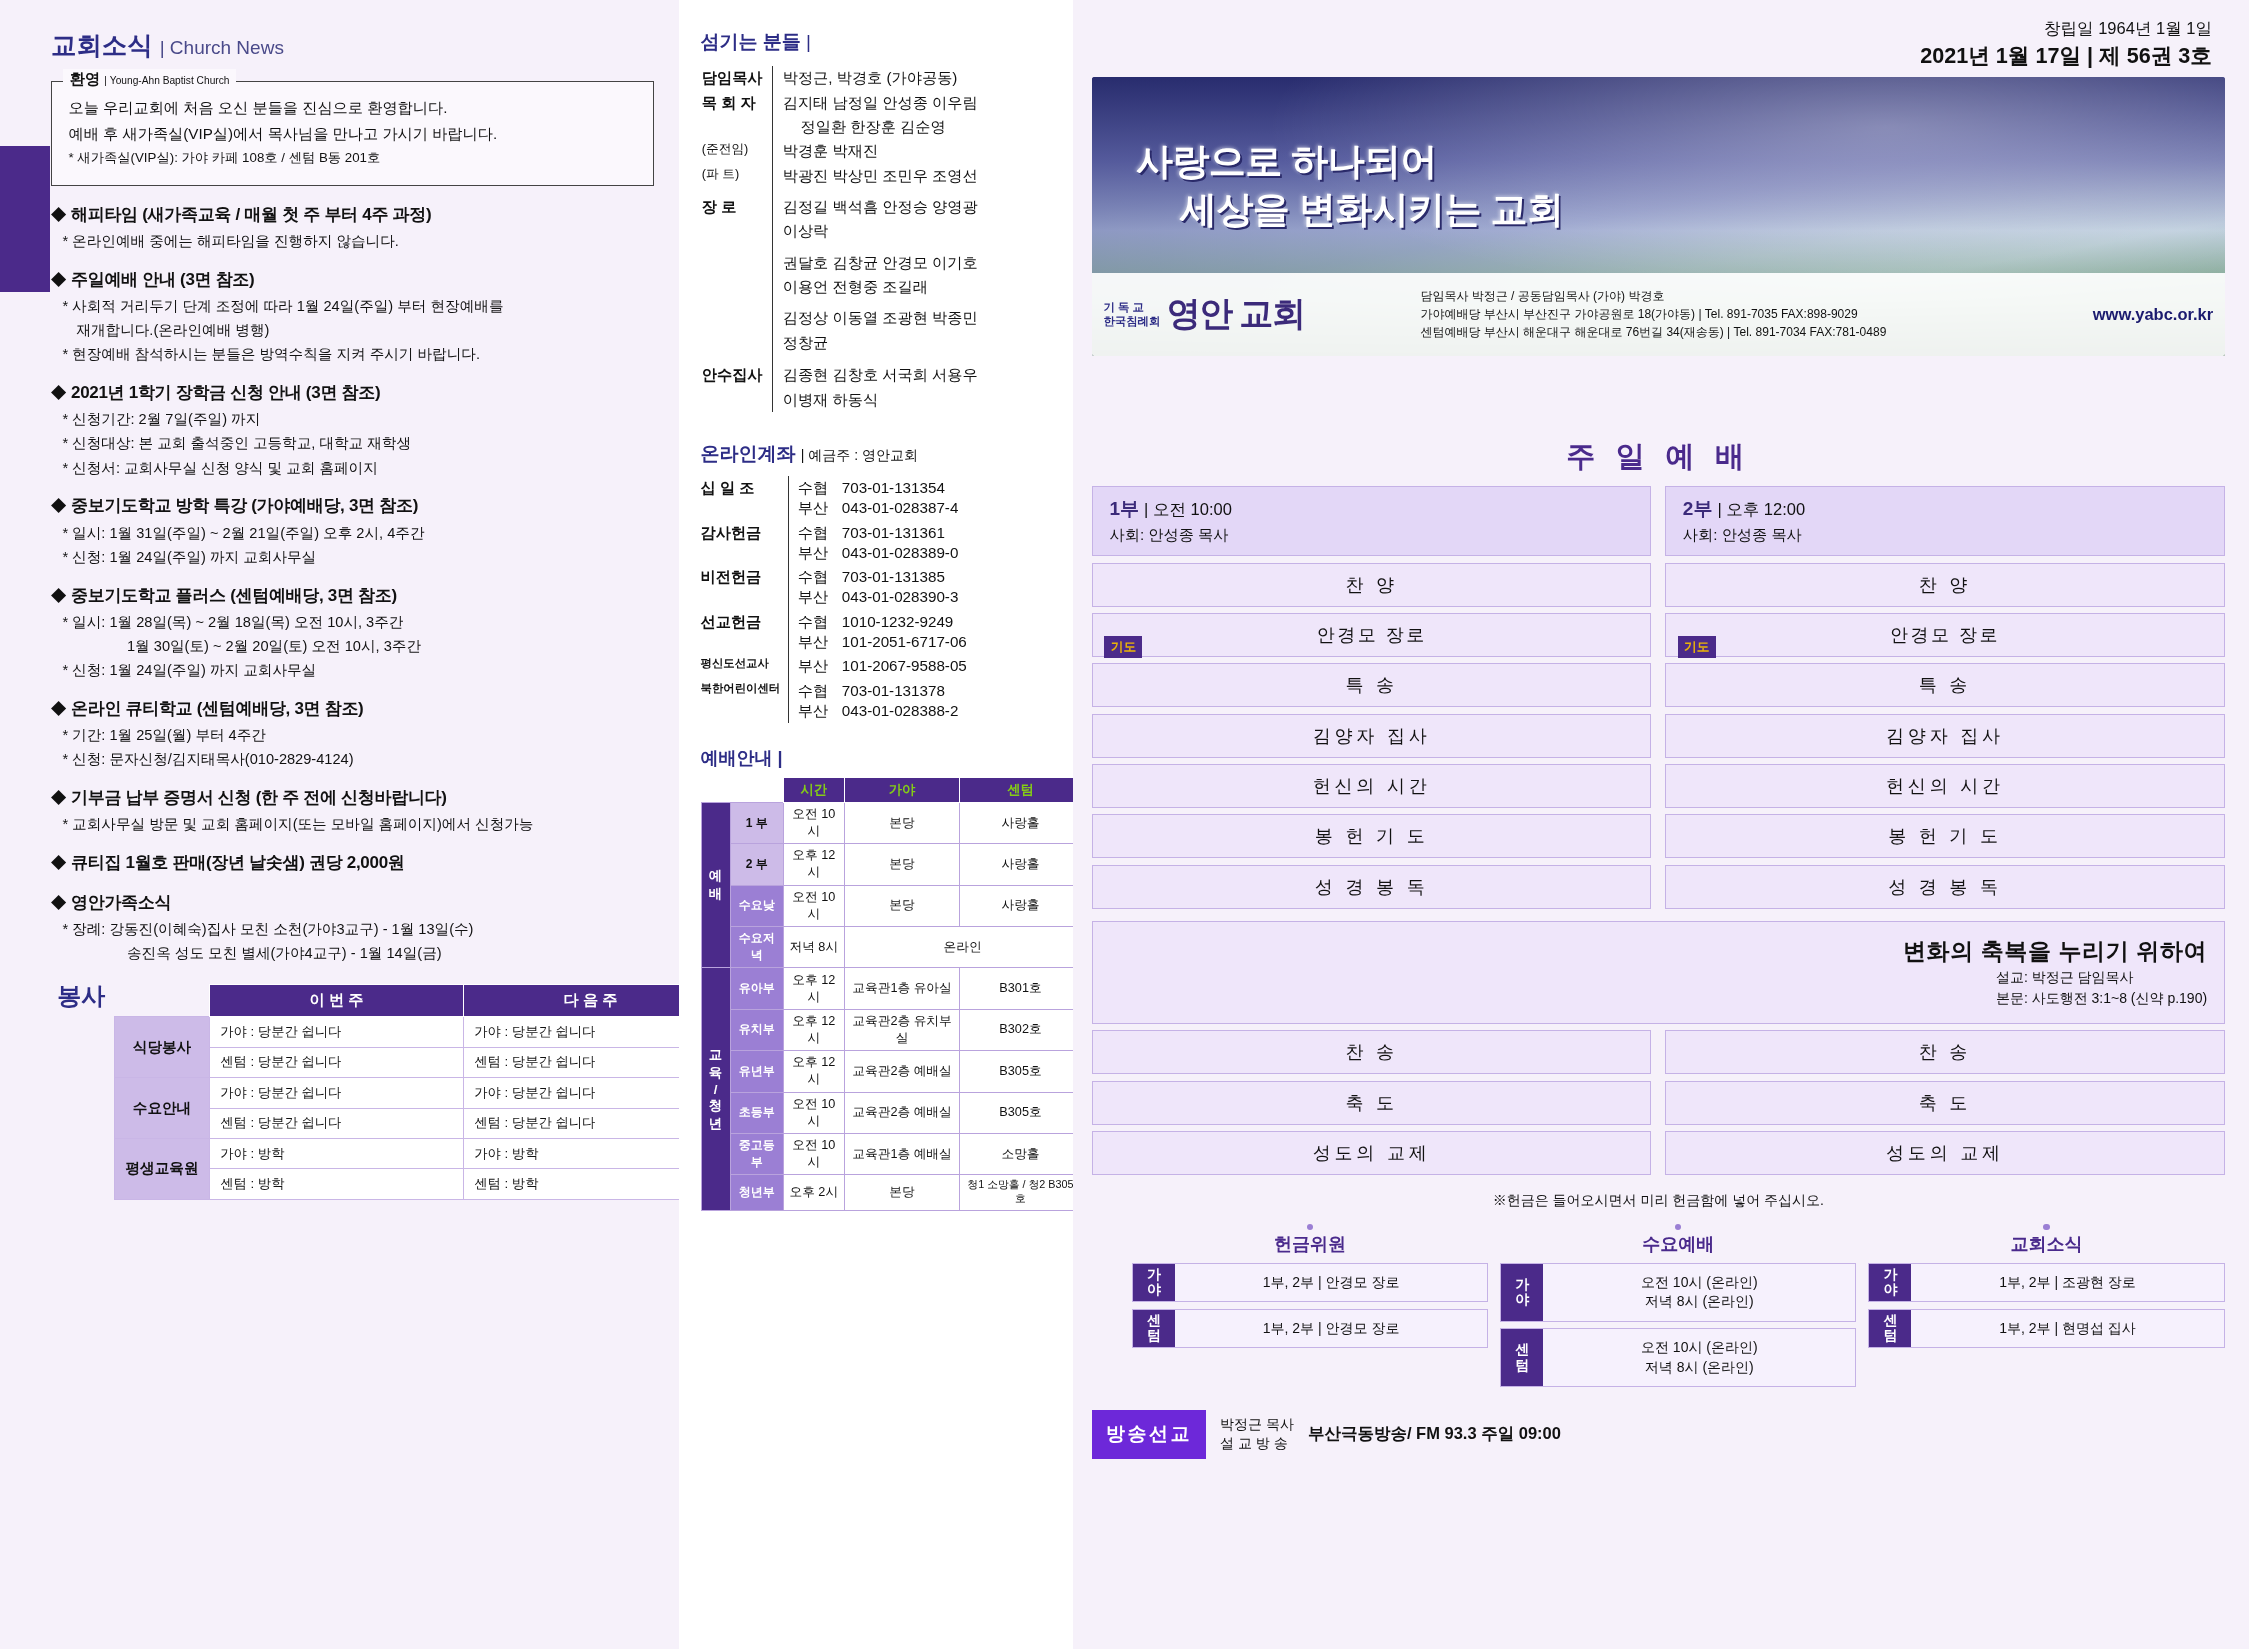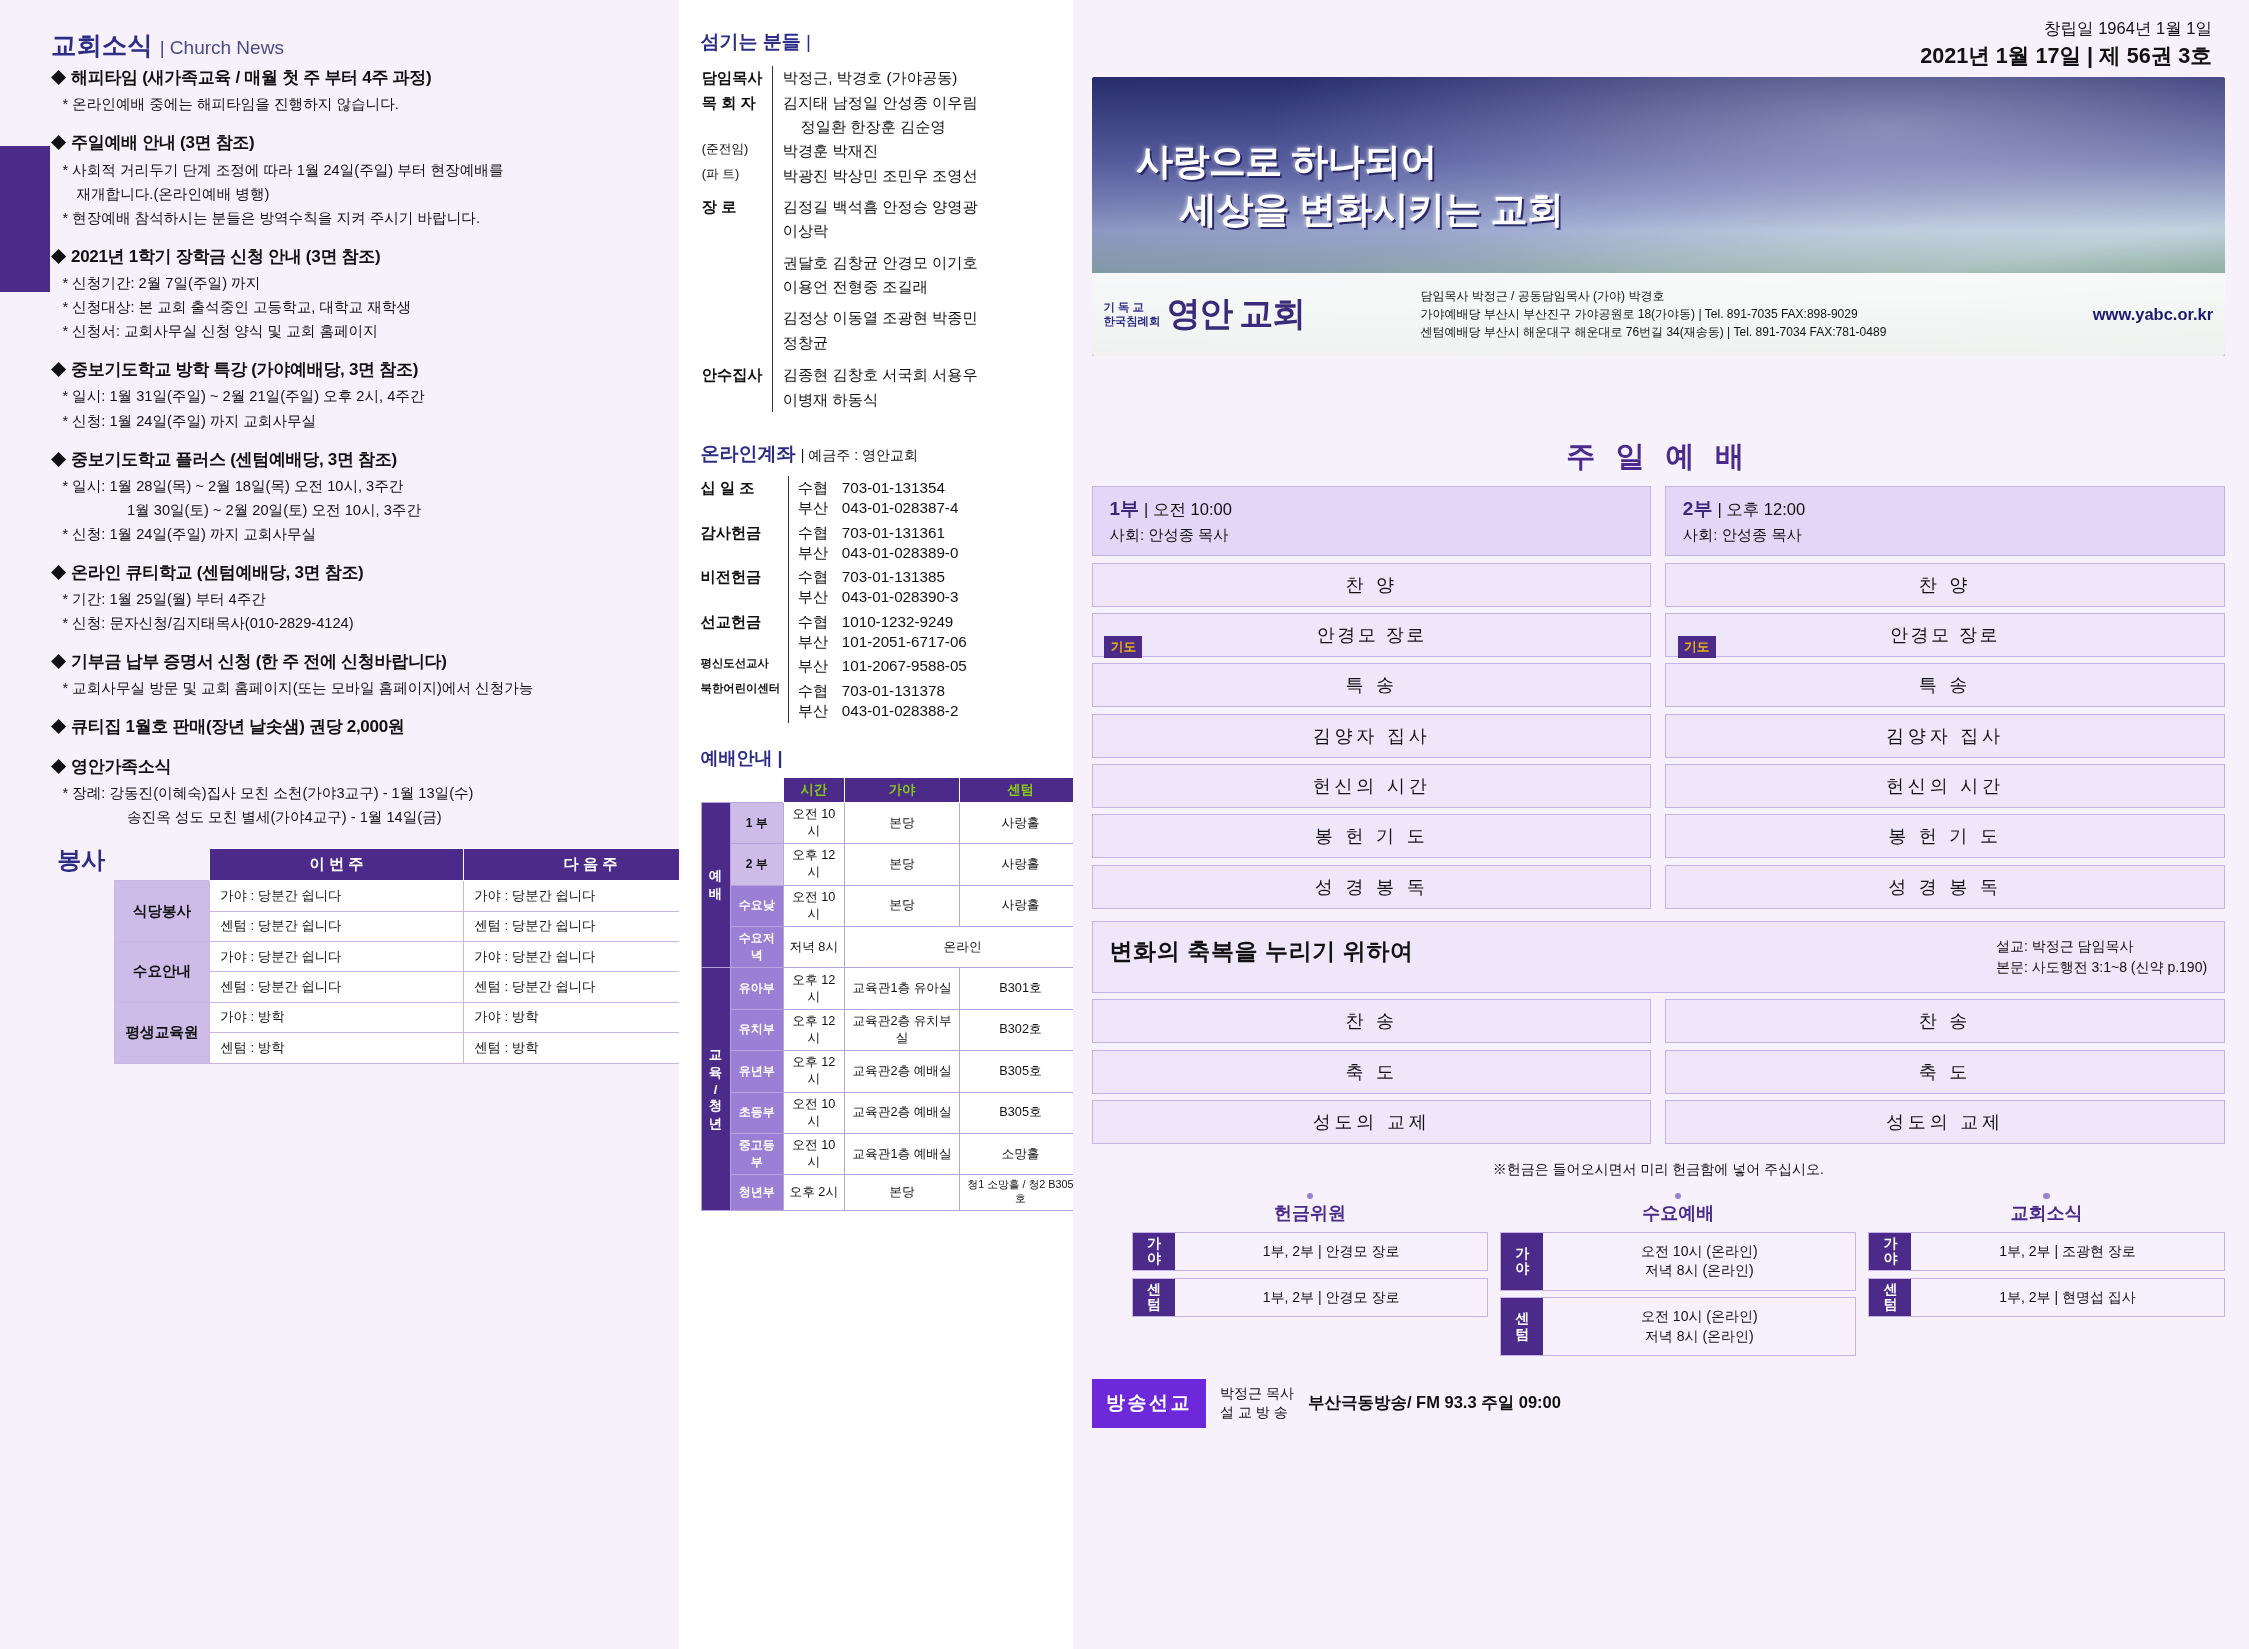--- a/index.html
+++ b/index.html
@@ -117,22 +117,22 @@
   .ocell.head { background:#e3d7f7; text-align:left; padding:9px 16.5px; letter-spacing:0; }
   .ocell.head .num { font-size:19px; font-weight:bold; color:#3b2a7a; }
   .ocell.head .time { font-size:16.5px; }
   .ocell.head .mc { display:block; font-size:15.2px; margin-top:3.8px; letter-spacing:0; }
   .ocell.pray { position:relative; letter-spacing:2.5px; }
   .ocell.pray .badge {
     position:absolute; left:11.4px; top:22px; background:#4b2a8a; color:#eab308; font-size:12.7px;
     padding:2.5px 6.3px; letter-spacing:0; font-weight:bold;
   }
   .sermon {
-    background:#efe6fa; border:0.6px solid #c5b2e6; display:flex; align-items:flex-start; justify-content:space-between;
-    padding:14px 16.5px; margin:6.3px 0;
+    background:#efe6fa; border:0.6px solid #c5b2e6; display:flex; align-items:flex-end; justify-content:space-between;
+    padding:14px 16.5px; margin:6.3px 0;flex-direction:column;
   }
   .sermon .t { font-size:23px; font-weight:bold; letter-spacing:0.6px; }
   .sermon .d { font-size:14px; line-height:1.5; text-align:left; }
   .offering-note { text-align:center; font-size:14px; margin:10.2px 0 14px 0; }
 
   .bottom-grid { display:flex; gap:12px;padding-left:40px; }
   .bgroup { flex:1; }
   .bgroup .cap { text-align:center; font-size:18px; font-weight:bold; color:#4a2a8c; margin-bottom:6.3px; }
   .brow { display:flex; align-items:stretch; border:0.6px solid #c5b2e6; margin-bottom:6.3px; background:#f6f1fd; }
   .brow .tag { background:#4b2a8a; color:#fff; font-size:14px; font-weight:bold; width:42px; display:flex; align-items:center; justify-content:center; text-align:center; line-height:1.1; }
@@ -152,20 +152,29 @@
 <div class="page">
 
   <div class="col-left">
     <div class="lavender-bar"></div>
 
     <h1 class="section-title">
       <span>교회소식</span>
       <span class="en">| Church News</span>
     </h1>
 
+    <div class="welcome-box">
+      <div class="tag">
+        <span>환영</span>
+        <span class="en">| Young-Ahn Baptist Church</span>
+      </div>
+      <p>오늘 우리교회에 처음 오신 분들을 진심으로 환영합니다.</p>
+      <p>예배 후 새가족실(VIP실)에서 목사님을 만나고 가시기 바랍니다.</p>
+      <p class="small">* 새가족실(VIP실): 가야 카페 108호 / 센텀 B동 201호</p>
+    </div>
 
     <div class="item">
       <div class="head"><span class="dia">◆</span><span>해피타임 (새가족교육 / 매월 첫 주 부터 4주 과정)</span></div>
       <div class="sub">* 온라인예배 중에는 해피타임을 진행하지 않습니다.</div>
     </div>
 
     <div class="item">
       <div class="head"><span class="dia">◆</span><span>주일예배 안내 (3면 참조)</span></div>
       <div class="sub">* 사회적 거리두기 단계 조정에 따라 1월 24일(주일) 부터 현장예배를</div>
       <div class="sub" style="padding-left:25.4px">재개합니다.(온라인예배 병행)</div>

